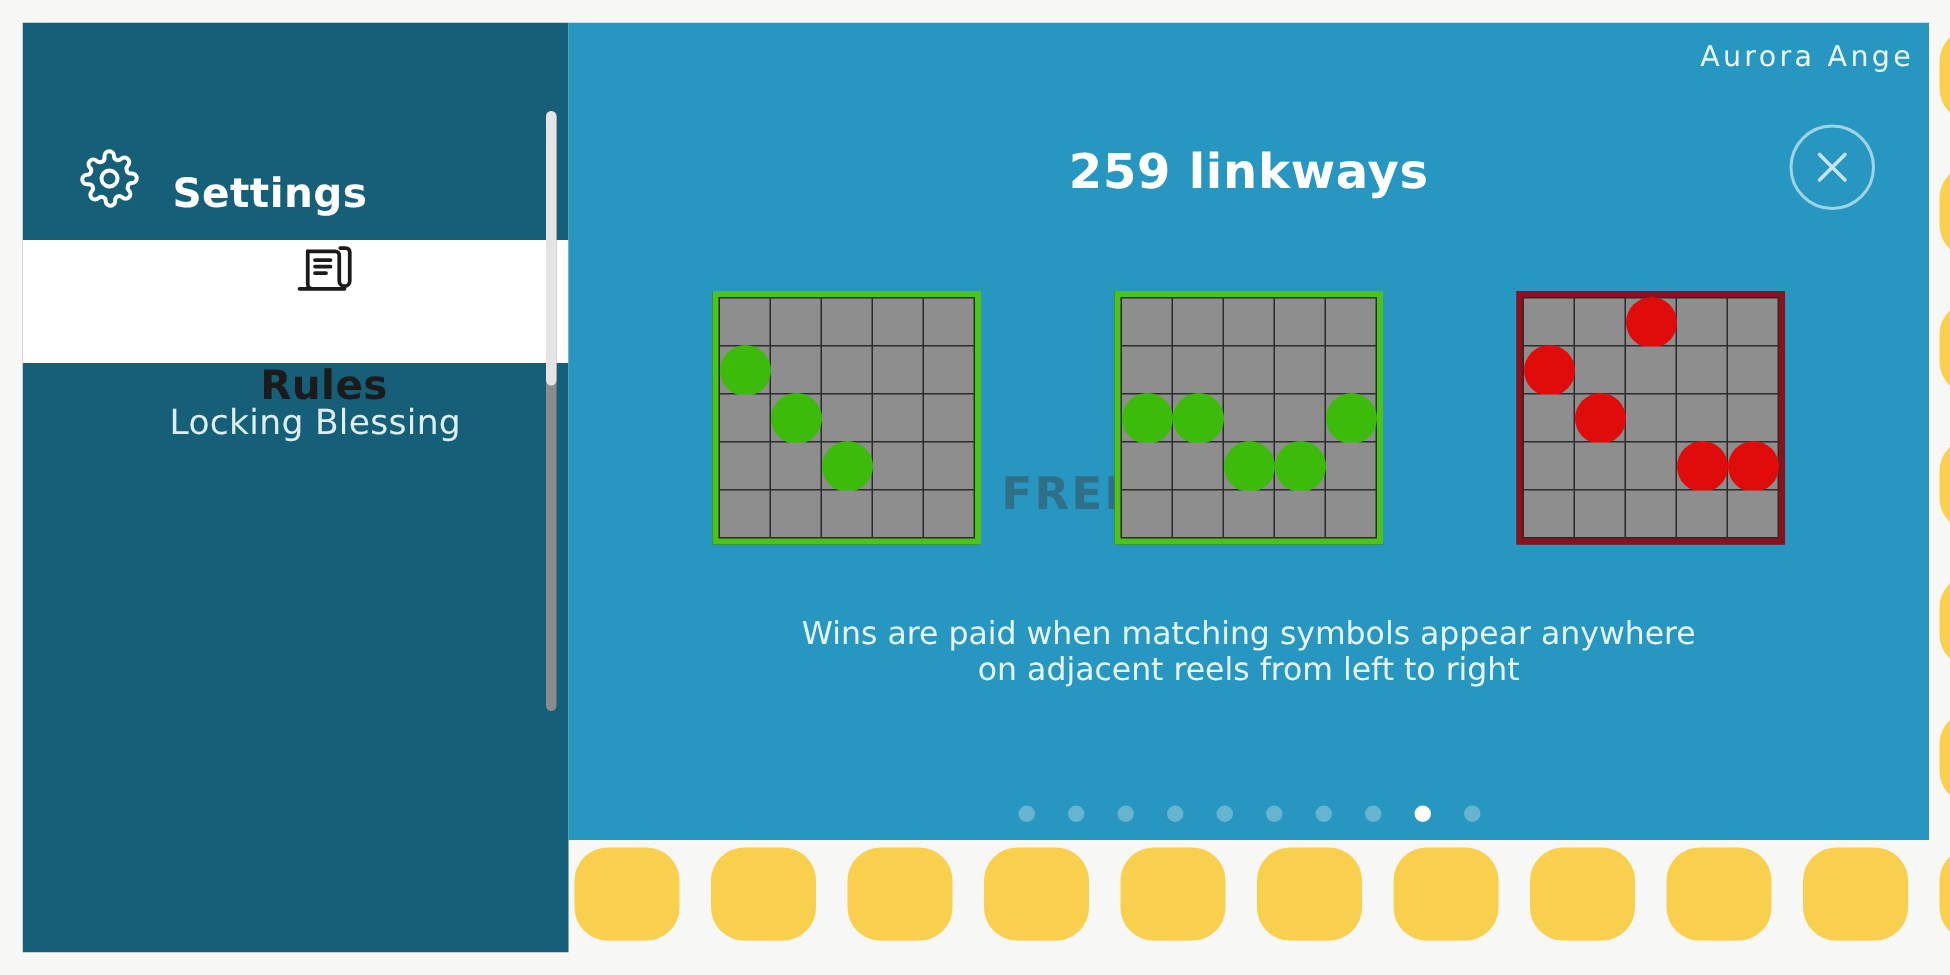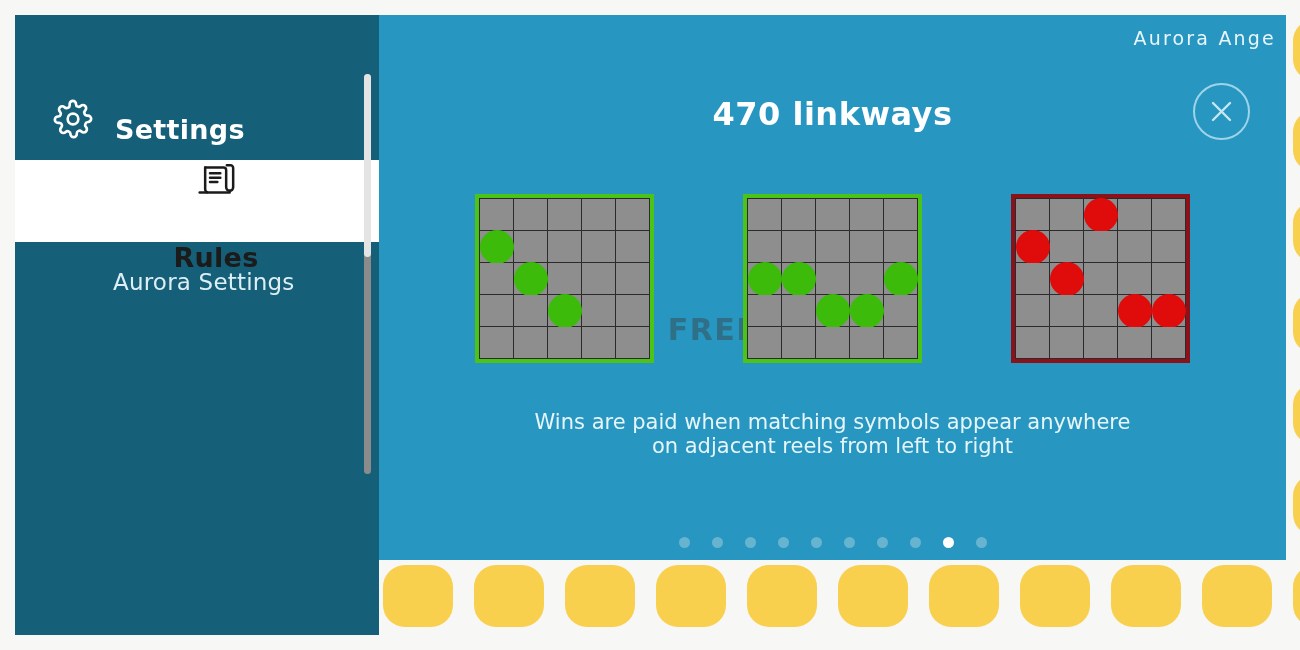--- a/index.html
+++ b/index.html
@@ -368,40 +368,40 @@
             <path d="M5.5 4.5v13.1a1.9 1.9 0 0 0 1.9 1.9h12.8"></path>
             <path d="M2.2 19.5h4.4"></path>
             <path d="M8.4 8h6.2M8.4 10.6h6.2M8.4 13.2h4.4"></path>
           </svg>
         </span>
         <span class="nav-label">Rules</span>
       </div>
 
       <div id="sub-list">
         <div class="sub-item">
-          <span>Aurora Settings</span>
+          <span>Locking Blessing</span>
         </div>
       </div>
 
       <div id="scroll-track">
         <div id="scroll-thumb"></div>
       </div>
     </div>
 
     <div id="main">
 
       <div id="app-title">Aurora Ange</div>
 
       <div id="close-button">
         <svg viewBox="0 0 53 53" width="53" height="53">
           <path d="M18 18 L35 35 M35 18 L18 35" stroke="#c7e6f2" stroke-width="2.4" stroke-linecap="round" fill="none"></path>
         </svg>
       </div>
 
-      <div id="headline">470 linkways</div>
+      <div id="headline">259 linkways</div>
 
       <div id="watermark">
         <span id="wm-demo">DEMO</span>
         <span id="wm-free">FREE SLOT</span>
       </div>
 
       <div id="grids">
           <div class="reel-grid" style="border-color: rgb(76, 196, 23);">
             <div class="cell"></div>
             <div class="cell"></div>

